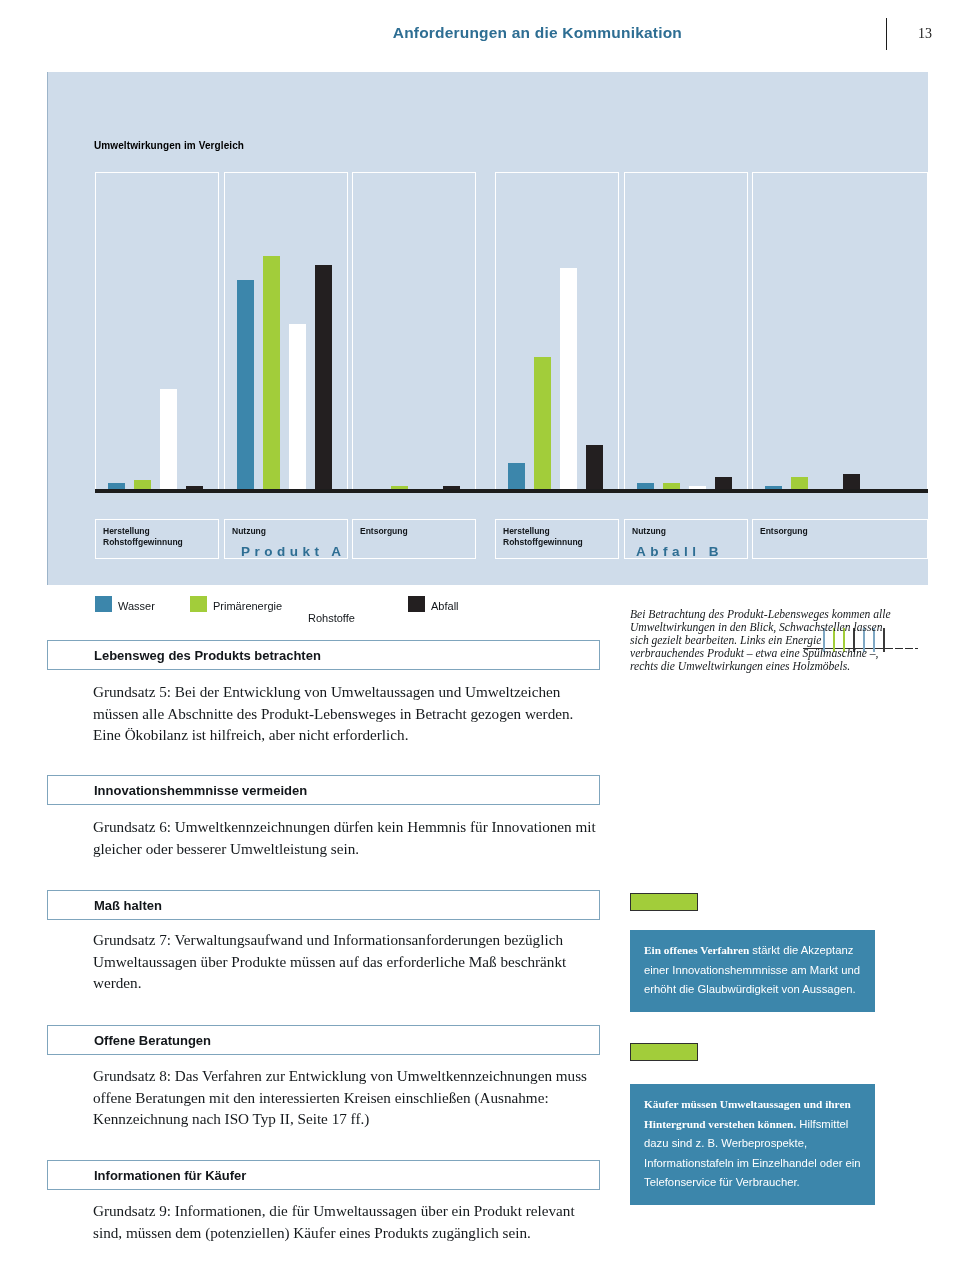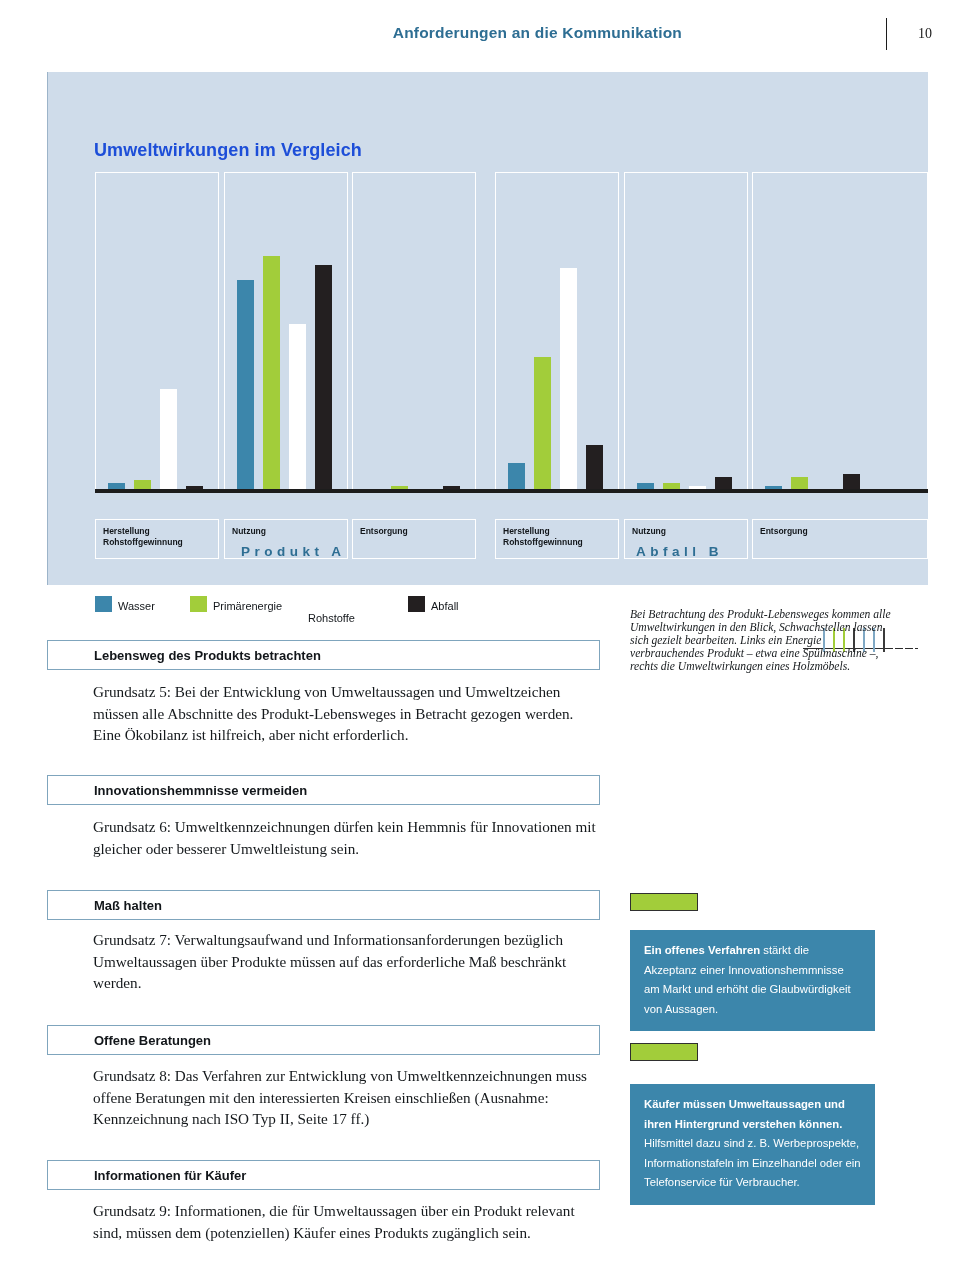--- a/index.html
+++ b/index.html
@@ -31,21 +31,21 @@
   }
 
   
   .chart-panel{
     position:absolute; left:47px; top:72px; width:880px; height:513px;
     background:#cfdcea;
     border-left:1px solid #9cb4c9;
   }
   .chart-title{
     position:absolute; left:46px; top:68px;
-    font-size:18px; font-weight:bold; color:#1d4ed8;
+    font-size:10px; font-weight:bold; color:#000000;
     letter-spacing:0.1px;
   }
   .plot{
     position:absolute; left:47px; top:100px; width:833px; height:320px;
   }
   .group{
     position:absolute; top:0; height:320px;
   }
   .group-frame{
     position:absolute; left:0; top:0; right:0; bottom:0;
@@ -126,29 +126,29 @@
     background:#a2cd3a; border:1px solid #2f2f2f;
     box-sizing:border-box;
   }
   .blue-note{
     position:absolute; left:630px; width:245px;
     background:#3c86ab; color:#ffffff;
     font-size:11.3px; line-height:19.5px;
     padding:11px 14px 12px 14px;
     box-sizing:border-box;
   }
-  .blue-note b{font-weight:bold;}
+  .blue-note b{font-weight:bold;font-family:Liberation Serif, serif;}
 </style>
 </head>
 <body>
 
 <div class="page-header">
   <div class="header-title">Anforderungen an die Kommunikation</div>
   <div class="header-rule"></div>
-  <div class="header-page-no">10</div>
+  <div class="header-page-no">13</div>
 </div>
 
 <div class="chart-panel">
 
   <div class="chart-title">Umweltwirkungen im Vergleich</div>
 
   <div class="plot" id="plot">
       <div class="group" style="left: 0px; width: 124px;">
         <div class="group-frame"></div>
         <div class="bars">

